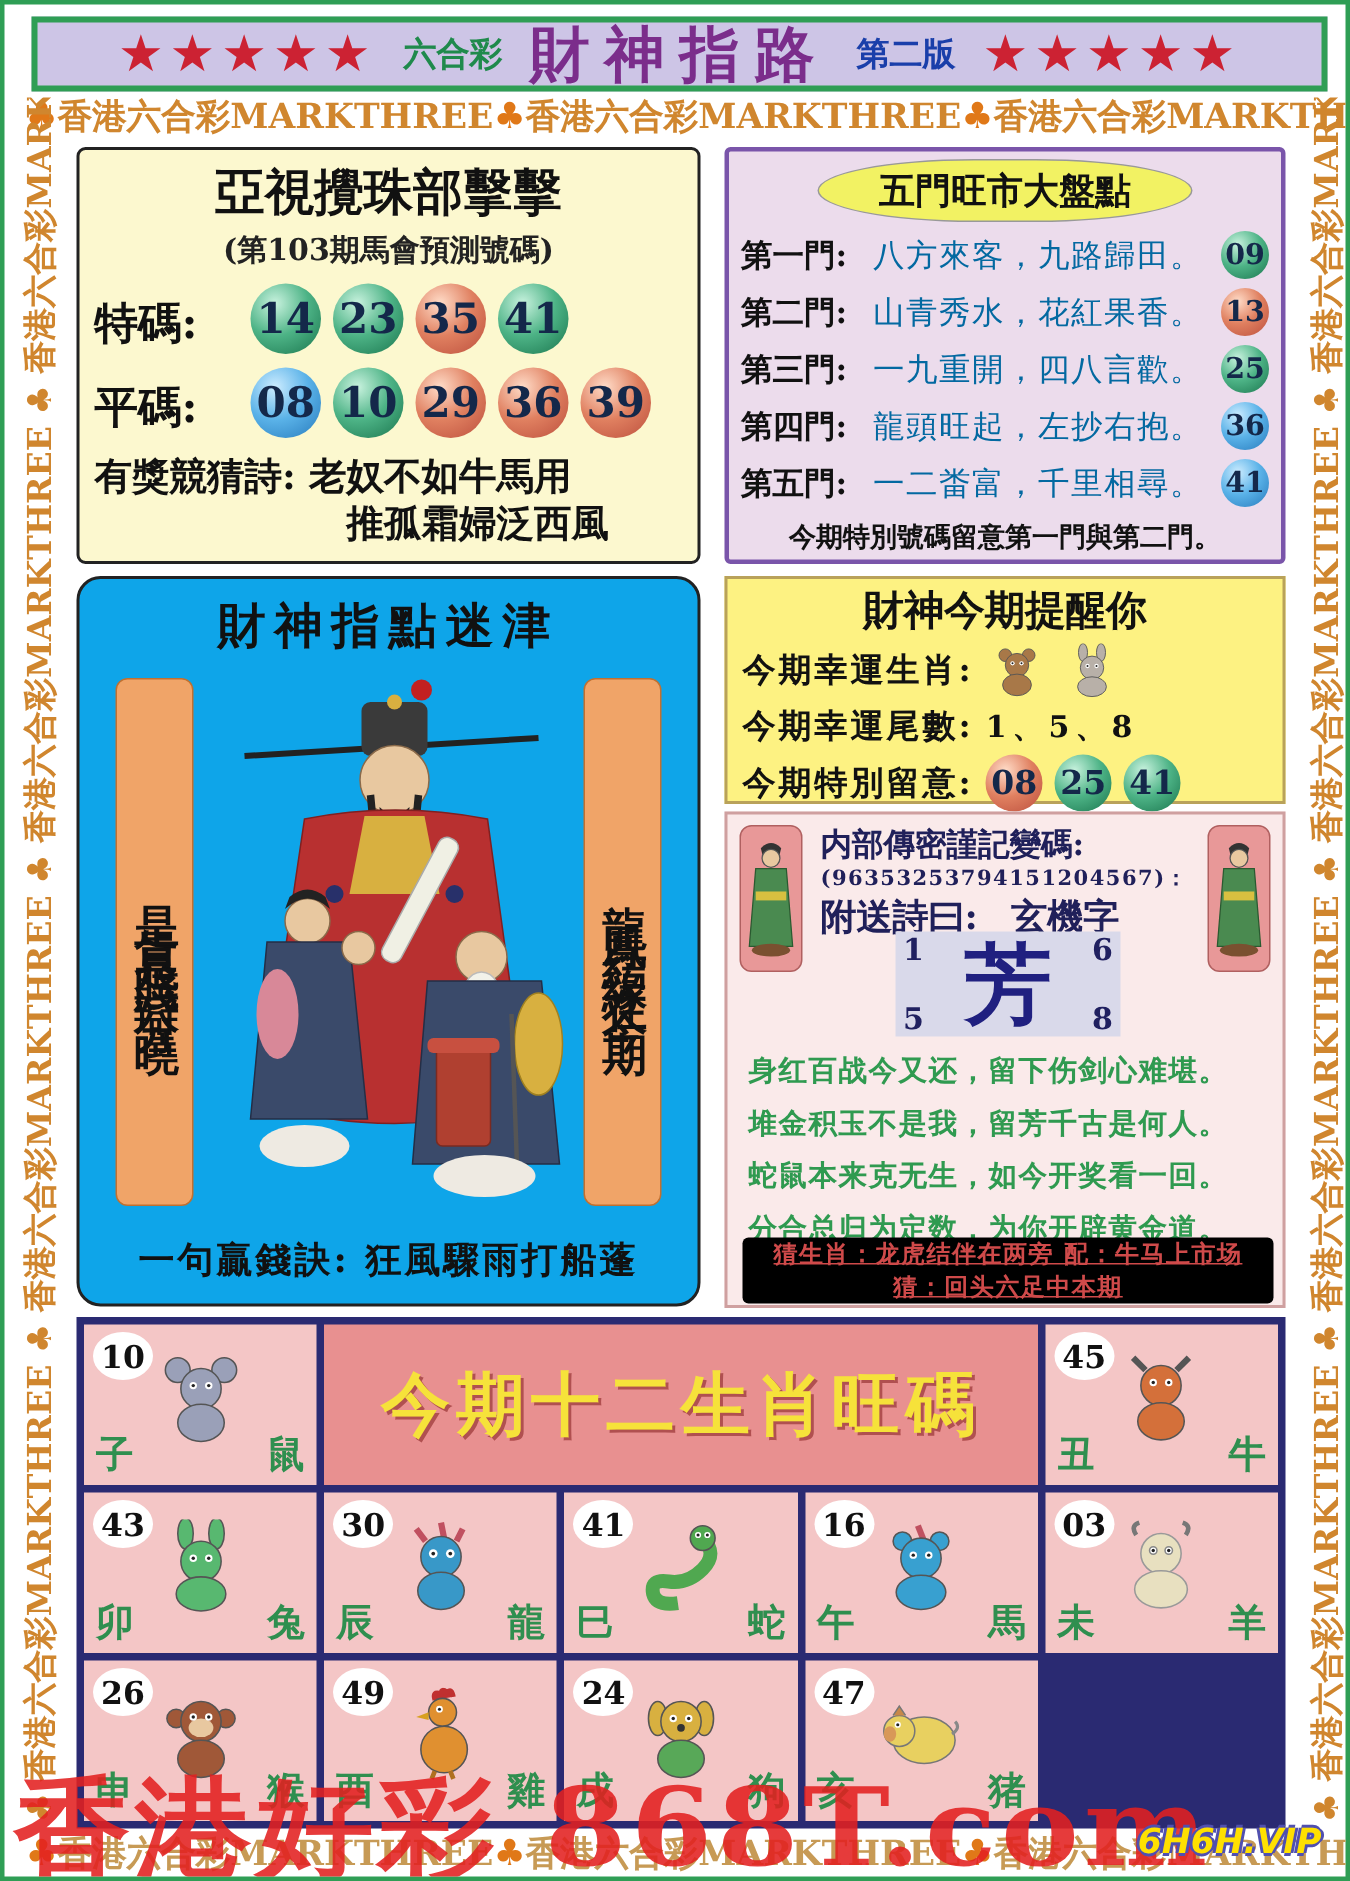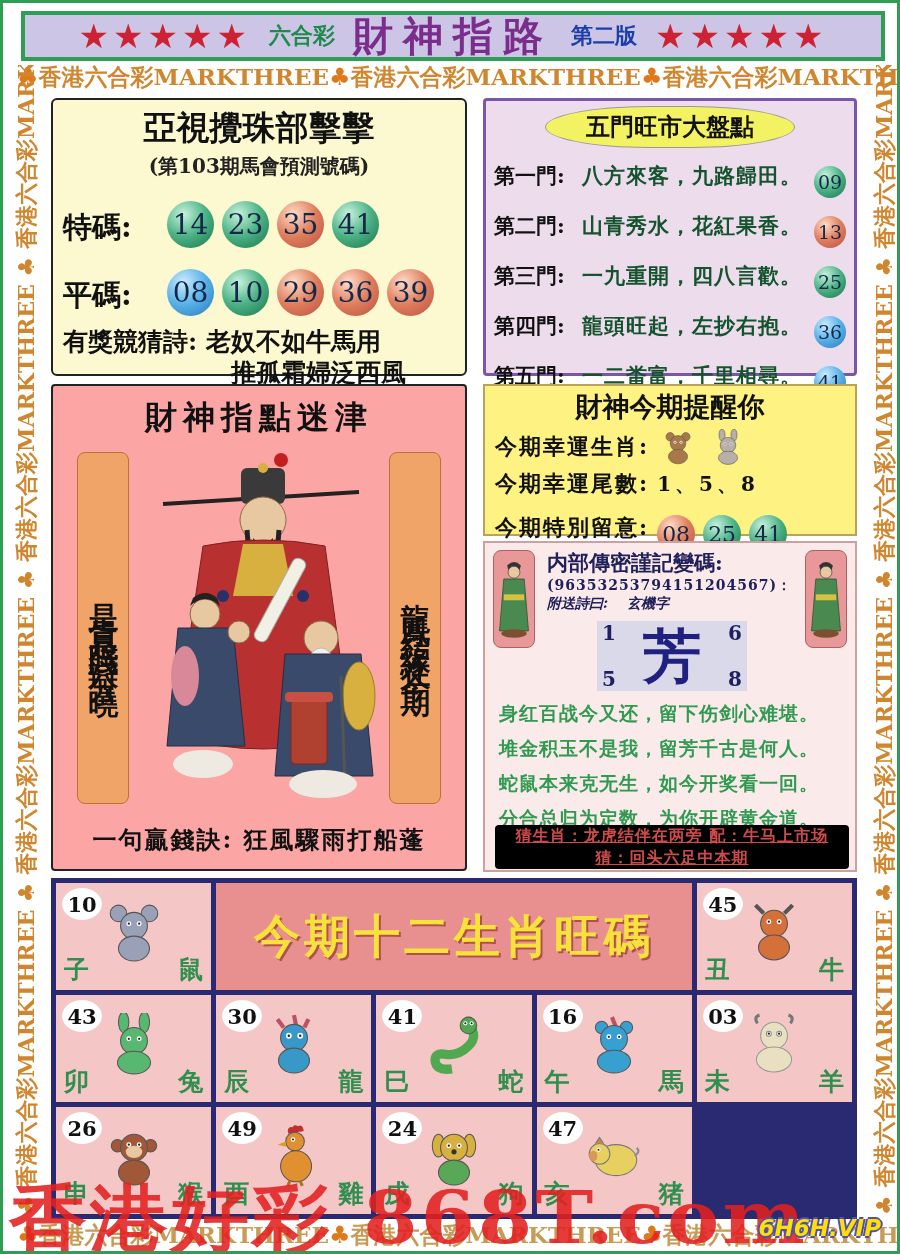--- a/index.html
+++ b/index.html
@@ -27,21 +27,21 @@
   .mk-top{ top:60px; } .mk-bottom{ top:1218px; color:#c79a55;}
   .clover{ color:#e07818; font-size:24px; font-family:"DejaVu Sans",sans-serif;}
   .vstrip{
     position:absolute; width:1150px; height:36px; transform-origin:0 0; transform:rotate(-90deg);
     color:#d0862e; font-size:22px; font-weight:bold; white-space:nowrap; overflow:hidden;
     display:flex; align-items:center;
   }
   .vstrip-left{ left:6px; top:1212px; } .vstrip-right{ left:864px; top:1212px; }
   
   .ball{ border-radius:50%; display:inline-flex; align-items:center; justify-content:center;
-         font-weight:normal; color:#14284a; flex:none;margin-top:12px; }
+         font-weight:bold; color:#14284a; flex:none; }
   .ball[data-color="green"]{ background:radial-gradient(circle at 35% 28%, #c8f2de, #4db386 48%, #1e7a52 95%); }
   .ball[data-color="red"]  { background:radial-gradient(circle at 35% 28%, #ffdcc8, #e08060 48%, #bf5340 95%); }
   .ball[data-color="blue"] { background:radial-gradient(circle at 35% 28%, #ccecff, #5ab2e8 48%, #2b7fc0 95%); }
   .b46{ width:47px; height:47px; font-size:28px; }
   .b30{ width:32px; height:32px; font-size:19px; }
   .b38{ width:38px; height:38px; font-size:22px; }
   
   .panel-atv{
     position:absolute; left:48px; top:95px; width:416px; height:278px;
     background:#fcf8cf; border:2px solid #222; border-radius:6px; padding:6px 10px;
@@ -54,21 +54,21 @@
   .atv-poem .indent{ margin-left:168px; }
   
   .panel-doors{
     position:absolute; left:480px; top:95px; width:374px; height:278px;
     background:#ecdcec; border:3px solid #7a55aa; border-radius:4px; padding:5px 8px;
   }
   .doors-title{ width:250px; margin:0 auto; background:#f2f263; border:1px solid #999;
     border-radius:50%/ 60%; text-align:center; font-size:24px; font-weight:bold; color:#111; padding:4px 0;}
   .fd-row{ display:flex; align-items:center; margin-top:6px; gap:4px;}
   .fd-door{ font-size:21px; font-weight:bold; color:#111; width:84px; flex:none;}
-  .fd-phrase{ font-size:21px; font-weight:bold; color:#14532d; flex:1; letter-spacing:1px;}
+  .fd-phrase{ font-size:21px; font-weight:normal; color:#0369a1; flex:1; letter-spacing:1px;}
   .doors-note{ text-align:center; font-size:18px; font-weight:bold; color:#111; margin-top:8px; }
   
   .panel-reminder{
     position:absolute; left:480px; top:381px; width:374px; height:152px;
     background:#fdf282; border:2px solid #b9a25a; padding:3px 10px;
   }
   .rem-title{ text-align:center; font-size:27px; font-weight:bold; color:#111; }
   .rem-row{ display:flex; align-items:center; gap:8px; margin-top:4px; }
   .rem-label{ font-size:22px; font-weight:bold; color:#111; letter-spacing:2px;}
   .rem-tails{ font-size:20px; font-weight:bold; color:#111; letter-spacing:4px;}
@@ -77,36 +77,36 @@
   .panel-secret{
     position:absolute; left:480px; top:538px; width:374px; height:331px;
     background:#faeaea; border:2px solid #cfa0a0;
   }
   .deity-card{ position:absolute; top:7px; width:42px; height:98px; background:#e89898;
     border:1px solid #b06060; border-radius:8px; display:flex; align-items:center; justify-content:center;}
   .deity-card.left{ left:8px; } .deity-card.right{ right:8px; }
   .secret-head{ position:absolute; left:62px; top:6px; width:250px; color:#20205a; }
   .secret-title{ font-size:21px; font-weight:bold; }
   .secret-code{ font-size:14px; font-weight:bold; letter-spacing:1px; }
-  .secret-gift{ font-size:14px; font-weight:bold;font-style:italic; }
+  .secret-gift{ font-size:24px; font-weight:bold; }
   .secret-gift .gv{ margin-left:14px; }
   .mystic-box{ position:absolute; left:112px; top:78px; width:150px; height:70px;
     background:#d9d9ea; display:flex; align-items:center; justify-content:center; }
   .mystic-char{ font-size:58px; font-weight:bold; color:#202080; line-height:1; }
   .corner{ position:absolute; font-size:20px; font-weight:bold; color:#202060; }
   .c-tl{ left:5px; top:0; } .c-tr{ right:5px; top:0; } .c-bl{ left:5px; bottom:0; } .c-br{ right:5px; bottom:0; }
   .secret-poem{ position:absolute; left:14px; top:158px; width:346px; }
   .secret-poem div{ font-size:19px; font-weight:bold; color:#2f9a50; margin-bottom:9px; letter-spacing:1px;}
   .guess-box{ position:absolute; left:10px; top:282px; width:354px; height:44px;
     background:#000000; border-radius:4px; text-align:center; color:#cf4a4a; font-weight:bold;text-decoration:underline; }
   .guess-box div{ font-size:16px; line-height:22px; letter-spacing:1px;}
   
   .panel-maze{
     position:absolute; left:48px; top:381px; width:416px; height:487px;
-    background:#fca5a5; border:2px solid #222; border-radius:4px;
+    background:#0ea5e9; border:2px solid #222; border-radius:16px;
   }
   .maze-title{ text-align:center; font-size:32px; font-weight:bold; color:#111; margin-top:10px; letter-spacing:6px;}
   .couplet{ position:absolute; top:66px; width:52px; height:352px; background:#f0a468;
     border:1px solid #c07030; border-radius:8px; display:flex; align-items:center; justify-content:center;}
   .couplet.left{ left:24px; } .couplet.right{ right:24px; }
   .couplet span{ writing-mode:vertical-rl; font-size:30px; font-weight:bold; color:#111; letter-spacing:14px; }
   .maze-art{ position:absolute; left:80px; top:60px; width:256px; height:365px; }
   .maze-bottom{ position:absolute; left:0; top:438px; width:100%; text-align:center;
     font-size:24px; font-weight:bold; color:#111; letter-spacing:2px;}
   

